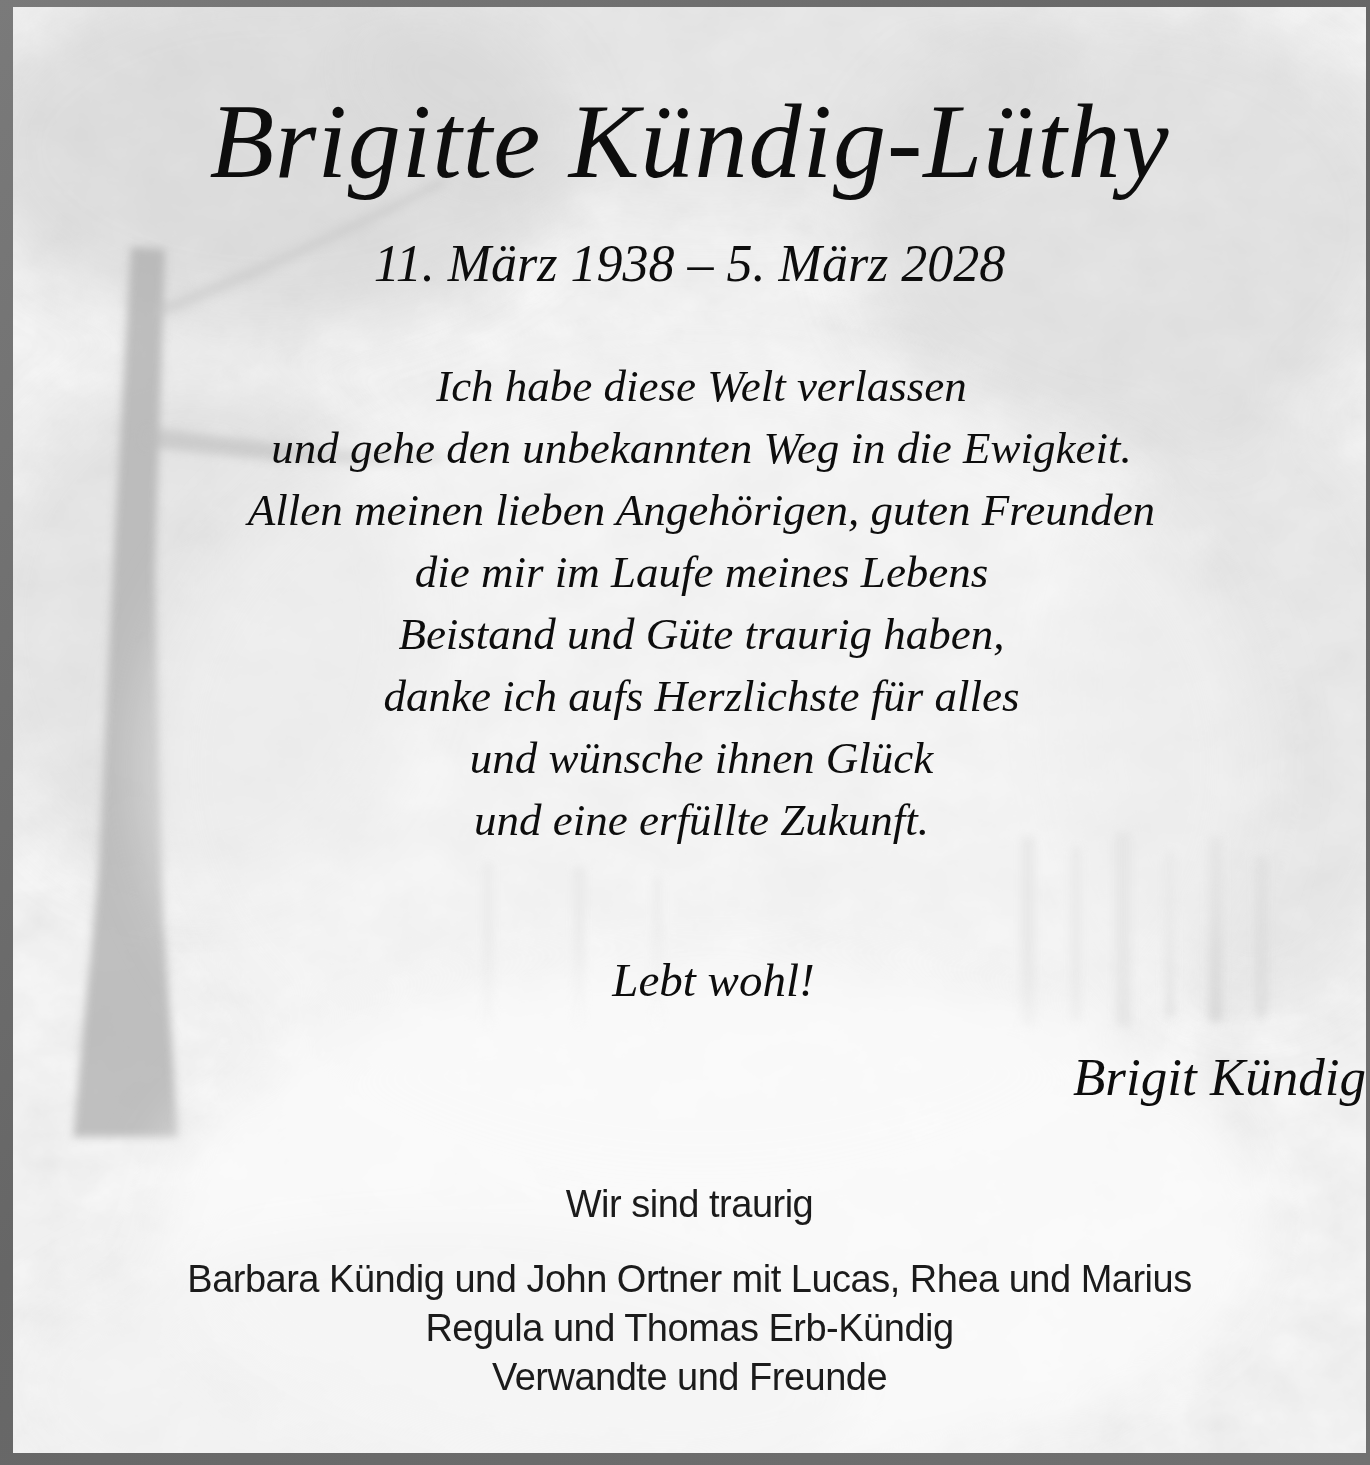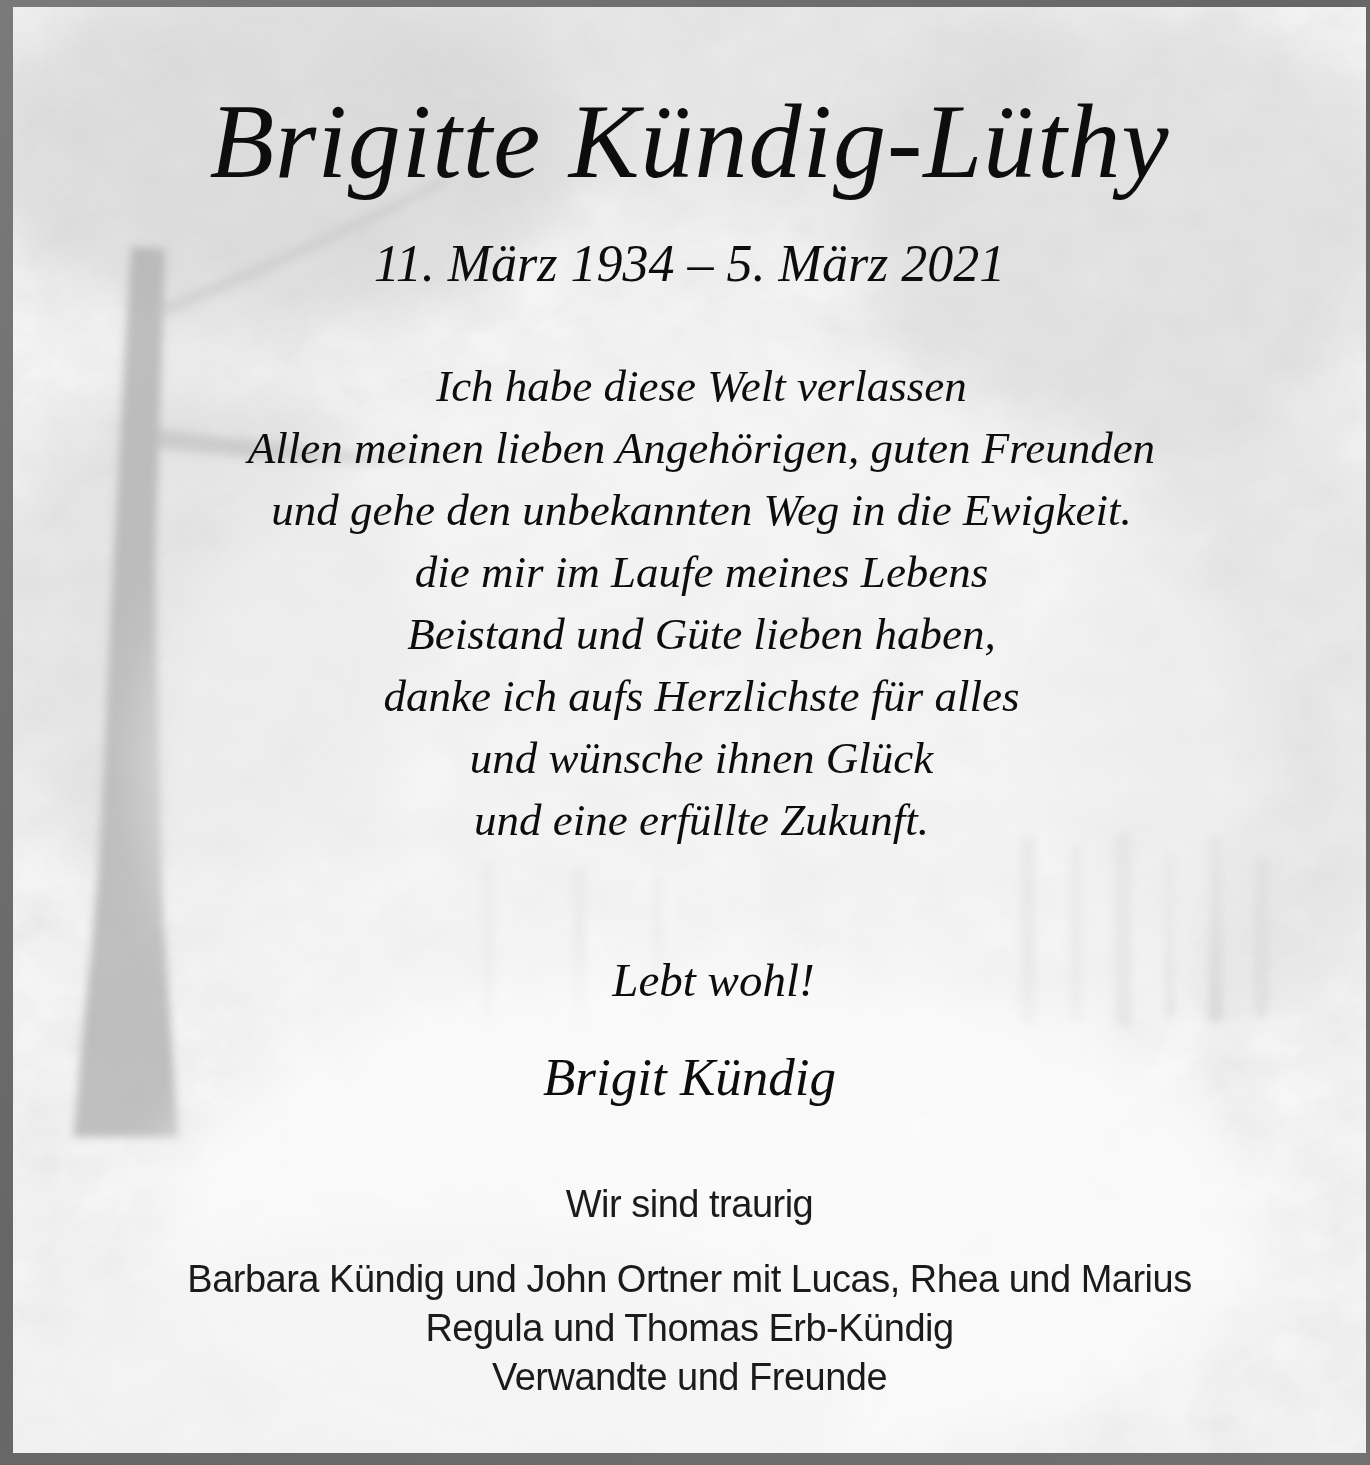--- a/index.html
+++ b/index.html
@@ -52,20 +52,21 @@
     font-size: 45px; line-height: 62px; padding-left: 24px;
   }
   .farewell {
     position: absolute; left: 0; right: 0; top: 946px;
     font-size: 47px;
     margin-left: 48px;
   }
   .signature {
     position: absolute; left: 0; right: 0; top: 1040px;
     font-size: 53px;
+    text-align: right;
   }
   .sans {
     font-family: "Liberation Sans", sans-serif;
     color: #1b1b1b;
     letter-spacing: -0.5px;
   }
   .mourning-intro {
     position: absolute; left: 0; right: 0; top: 1176px;
     font-size: 38px;
   }
@@ -134,28 +135,28 @@
       <ellipse cx="690" cy="760" rx="560" ry="420" fill="#f4f4f4" opacity="0.55"></ellipse>
       <ellipse cx="700" cy="1220" rx="560" ry="260" fill="#fafafa" opacity="0.85"></ellipse>
       <ellipse cx="420" cy="1380" rx="420" ry="160" fill="#f2f2f2" opacity="0.7"></ellipse>
     </g>
   </svg>
 
   <div class="content">
 
     <div class="title script">Brigitte Kündig-Lüthy</div>
 
-    <div class="dates script">11. März 1934 – 5. März 2021</div>
+    <div class="dates script">11. März 1938 – 5. März 2028</div>
 
     <div class="poem script">
       <div>Ich habe diese Welt verlassen</div>
+      <div>und gehe den unbekannten Weg in die Ewigkeit.</div>
       <div>Allen meinen lieben Angehörigen, guten Freunden</div>
-      <div>und gehe den unbekannten Weg in die Ewigkeit.</div>
       <div>die mir im Laufe meines Lebens</div>
-      <div>Beistand und Güte lieben haben,</div>
+      <div>Beistand und Güte traurig haben,</div>
       <div>danke ich aufs Herzlichste für alles</div>
       <div>und wünsche ihnen Glück</div>
       <div>und eine erfüllte Zukunft.</div>
     </div>
 
     <div class="farewell script">Lebt wohl!</div>
 
     <div class="signature script">Brigit Kündig</div>
 
     <div class="mourning-intro sans">Wir sind traurig</div>

